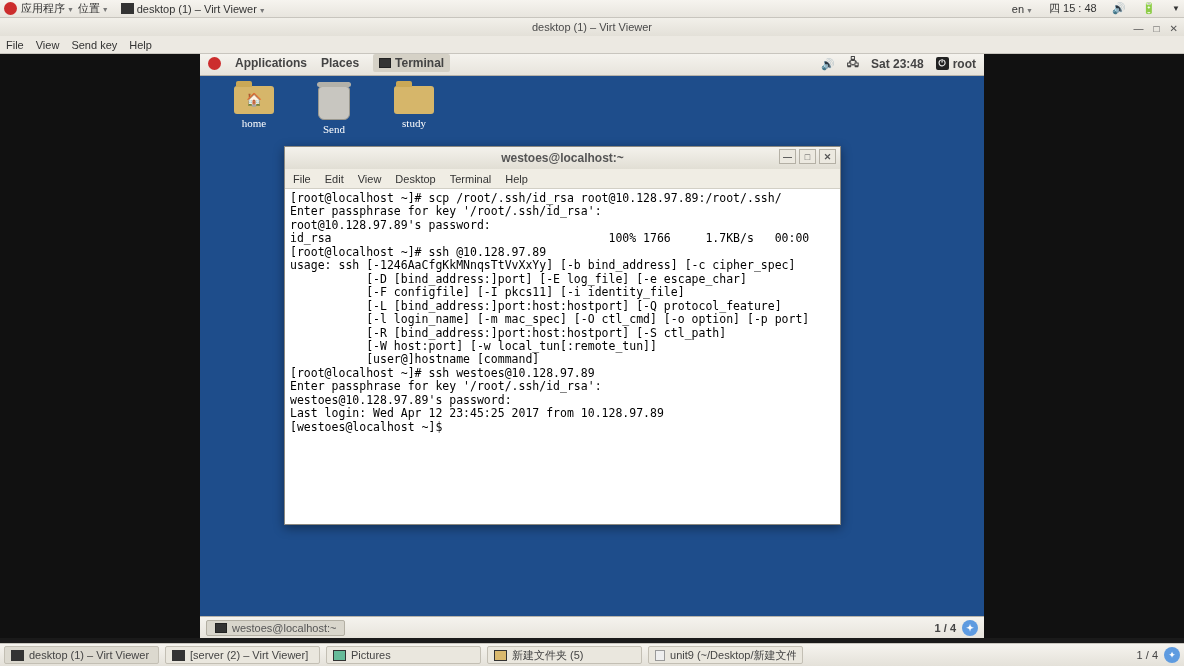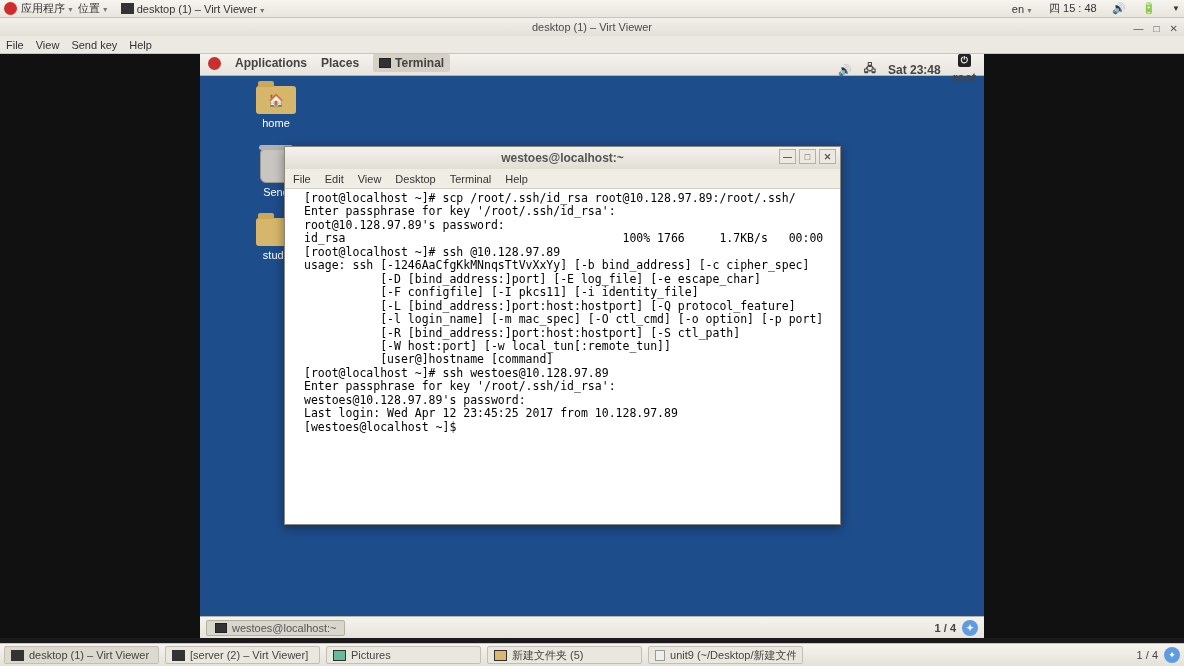--- a/index.html
+++ b/index.html
@@ -95,24 +95,25 @@
 .gnome-top .right-items { margin-left: auto; display: flex; gap: 12px; align-items: center; }
 .gnome-top .term-app { display: flex; gap: 4px; align-items: center; background: #d5d1c6; padding: 2px 6px; border-radius: 2px; }
 .term-mini-icon { width: 12px; height: 10px; background: #333; border: 1px solid #222; display: inline-block; }
 .speaker-icon::before { content: "🔊"; font-size: 11px; }
 .network-icon::before { content: "🖧"; font-size: 11px; }
 .shutdown-icon { width: 13px; height: 13px; background: #222; border-radius: 2px; display: inline-flex; align-items: center; justify-content: center; color: #eee; font-size: 9px; }
 .shutdown-icon::before { content: "⏻"; }
 
 .desktop-icons {
   position: absolute;
-  top: 32px; left: 46px;
-  display: flex;
-  flex-direction: column;
+  top: 32px; left: 24px;
+  display: flex;
+  flex-direction: row;
   gap: 20px;
+  font-family: Liberation Serif, serif;
 }
 .dicon { width: 60px; display: flex; flex-direction: column; align-items: center; gap: 3px; color: #fff; font-size: 11px; text-align: center; }
 .folder-shape { width: 40px; height: 28px; background: #d6b66a; border-radius: 3px; position: relative; }
 .folder-shape::before { content:""; position:absolute; top:-5px; left:2px; width:16px; height:6px; background:#caa856; border-radius:2px 2px 0 0; }
 .home-folder::after { content:"🏠"; position:absolute; left:50%; top:50%; transform:translate(-50%,-50%); font-size:13px; }
 .trash-shape { width: 32px; height: 34px; background: #c8c6c0; border-radius: 4px 4px 6px 6px; position: relative; border: 1px solid #9a988f; }
 .trash-shape::before { content:""; position:absolute; top:-5px; left:-2px; right:-2px; height:5px; background:#b3b1a9; border-radius:3px; }
 
 .term-window {
   position: absolute;
@@ -140,21 +141,21 @@
   display: flex;
   align-items: center;
   gap: 14px;
   padding: 0 8px;
   font-size: 11px;
   color: #333;
   border-bottom: 1px solid #d2cfc5;
 }
 .term-body {
   background: #fff;
-  padding: 3px 19px;
+  padding: 3px 5px;
   font-family: "DejaVu Sans Mono", monospace;
   font-size: 11.5px;
   line-height: 1.17;
   color: #000;
   white-space: pre;
   overflow: hidden;
   height: 335px;
 }
 
 .gnome-bottom {
@@ -258,21 +259,21 @@
             <span>Places</span>
             <span class="term-app">
               <span class="term-mini-icon"></span>
               <span>Terminal</span>
             </span>
           </div>
           <div class="right-items">
             <span class="speaker-icon"></span>
             <span class="network-icon"></span>
             <span>Sat 23:48</span>
-            <span style="display:flex;align-items:center;gap:4px;flex-direction:column;">
+            <span style="display:flex;align-items:center;gap:4px;">
               <span class="shutdown-icon"></span>
               <span>root</span>
             </span>
           </div>
         </div>
 
         <div class="desktop-icons">
           <div class="dicon">
             <div class="folder-shape home-folder"></div>
             <span>home</span>

